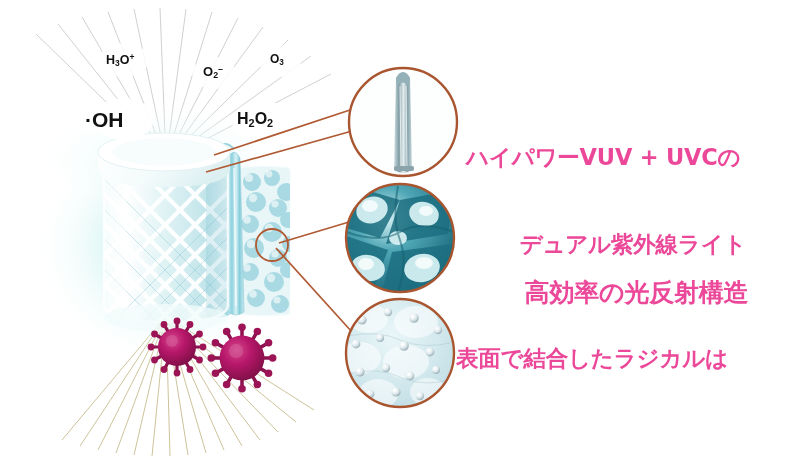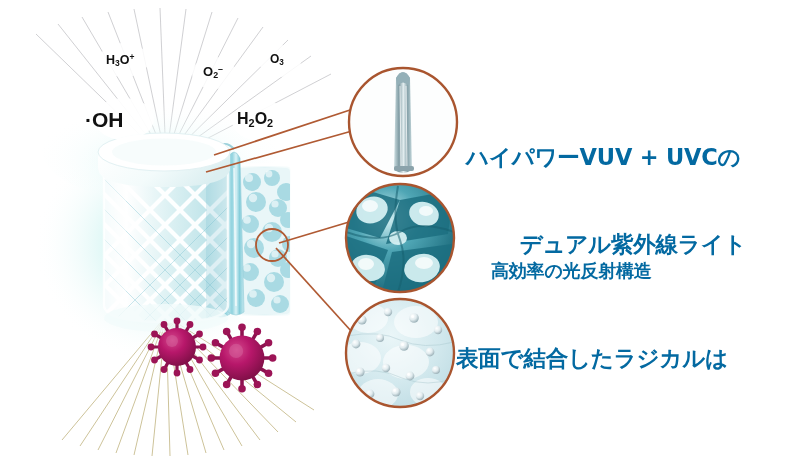--- a/index.html
+++ b/index.html
@@ -8,32 +8,32 @@
     width:800px;height:465px;overflow:hidden;position:relative;
     font-family:"Liberation Sans","DejaVu Sans",sans-serif;
     background:#ffffff;
   }
   #stage{position:absolute;inset:0;width:709px;height:465px;background:#fff;}
   #art{position:absolute;left:0;top:0;width:800px;height:465px;}
 
   
   .caption{
     position:absolute;
-    color:#0369a1;
+    color:#ec4899;
     font-weight:bold;
     letter-spacing:-0.2px;
     line-height:1.30;
     white-space:pre;
     text-align:center;
     font-family:"DejaVu Sans","Liberation Sans",sans-serif;
   }
   .caption .ln{display:block;}
   #cap-uv{left:466px;top:84px;width:316px;font-size:22.5px;text-align:left;}
   #cap-uv .ln:nth-child(2){padding-left:18px;text-align:center;}
-  #cap-reflect{left:466px;top:212px;width:316px;font-size:18px;text-align:left;padding-left:25px;box-sizing:border-box;}
+  #cap-reflect{left:466px;top:212px;width:316px;font-size:25px;text-align:center;padding-left:25px;box-sizing:border-box;}
   #cap-npc{left:456px;top:285px;width:330px;font-size:22.5px;text-align:left;}
   #cap-npc .ln:nth-child(3){padding-left:40px;}
 
   
   .mol{
     position:absolute;
     color:#111;
     font-family:"Liberation Sans","DejaVu Sans",sans-serif;
     font-weight:600;
     white-space:nowrap;

